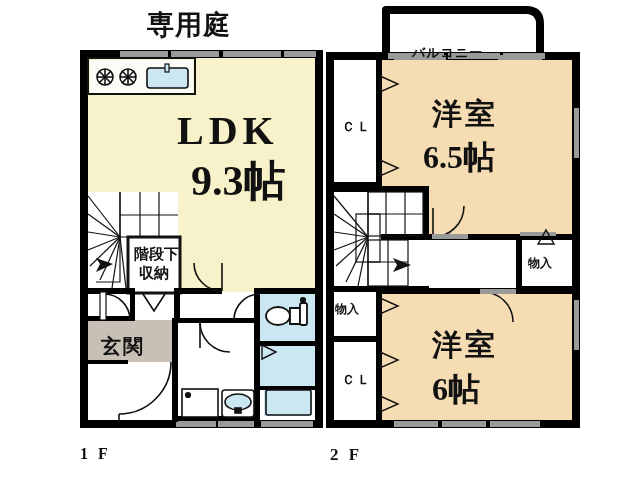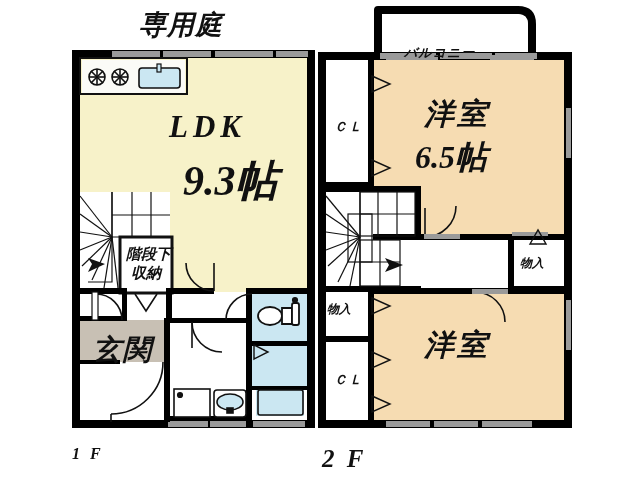--- a/index.html
+++ b/index.html
@@ -1,30 +1,30 @@
 <!DOCTYPE html>
 <html><head>
 <meta charset="utf-8">
 <style>
   html,body{margin:0;padding:0;background:#ffffff;}
   body{
     width:640px;height:478px;overflow:hidden;position:relative;
     font-family:"Liberation Serif","DejaVu Serif",serif;
     color:#111;
   }
-  #stage{position:absolute;left:0;top:0;width:536px;height:478px;font-style:italic;}
+  #stage{position:absolute;left:8px;top:0;width:536px;height:478px;}
   svg#plan{position:absolute;left:0;top:0;width:640px;height:478px;display:block;}
   .lbl{position:absolute;white-space:nowrap;line-height:1;}
   .t-garden{left:139px;top:12px;font-size:27px;font-weight:700;letter-spacing:1px;}
-  .t-ldk{left:169px;top:111px;font-size:31px;font-weight:700;letter-spacing:5px;}
+  .t-ldk{left:169px;top:111px;font-size:40px;font-weight:700;letter-spacing:5px;}
   .t-ldksz{left:183px;top:160px;font-size:42px;font-weight:700;letter-spacing:0px;}
   .t-kaidan{left:126px;top:245px;font-size:15px;font-weight:700;text-align:center;width:40px;line-height:1.25;letter-spacing:0px;}
-  .t-genkan{left:93px;top:336px;font-size:28px;font-weight:700;letter-spacing:2px;}
+  .t-genkan{left:93px;top:336px;font-size:20px;font-weight:700;letter-spacing:2px;}
   .t-1f{left:72px;top:446px;font-size:16px;font-weight:700;letter-spacing:3px;}
-  .t-2f{left:322px;top:446px;font-size:25px;font-weight:700;letter-spacing:3px;}
+  .t-2f{left:322px;top:446px;font-size:17px;font-weight:700;letter-spacing:3px;}
   .t-balcony{left:404px;top:26px;font-size:13px;font-weight:700;letter-spacing:1px;margin-top:20px;}
   .t-room1{left:424px;top:99px;font-size:30px;font-weight:700;letter-spacing:3px;}
   .t-room1sz{left:415px;top:141px;font-size:32px;font-weight:700;}
   .t-room2{left:424px;top:330px;font-size:30px;font-weight:700;letter-spacing:3px;}
   .t-room2sz{left:424px;top:373px;font-size:32px;font-weight:700;}
   .t-cl1{left:334px;top:120px;font-size:13px;font-weight:700;letter-spacing:2px;}
   .t-cl2{left:334px;top:373px;font-size:13px;font-weight:700;letter-spacing:2px;}
   .t-mono1{left:520px;top:257px;font-size:12px;font-weight:700;letter-spacing:0px;}
   .t-mono2{left:327px;top:303px;font-size:12px;font-weight:700;letter-spacing:0px;}
 </style>
@@ -296,18 +296,19 @@
 
 <div class="lbl t-genkan">玄関</div>
 
 <div class="lbl t-1f">1 F</div>
 <div class="lbl t-2f">2 F</div>
 
 <div class="lbl t-balcony">バルコニー</div>
 <div class="lbl t-room1">洋室</div>
 <div class="lbl t-room1sz">6.5帖</div>
 <div class="lbl t-room2">洋室</div>
+<div class="lbl t-room2sz">6帖</div>
 <div class="lbl t-cl1">ＣＬ</div>
 <div class="lbl t-cl2">ＣＬ</div>
 <div class="lbl t-mono1">物入</div>
 <div class="lbl t-mono2">物入</div>
 
 </div>
 
 </body></html>

